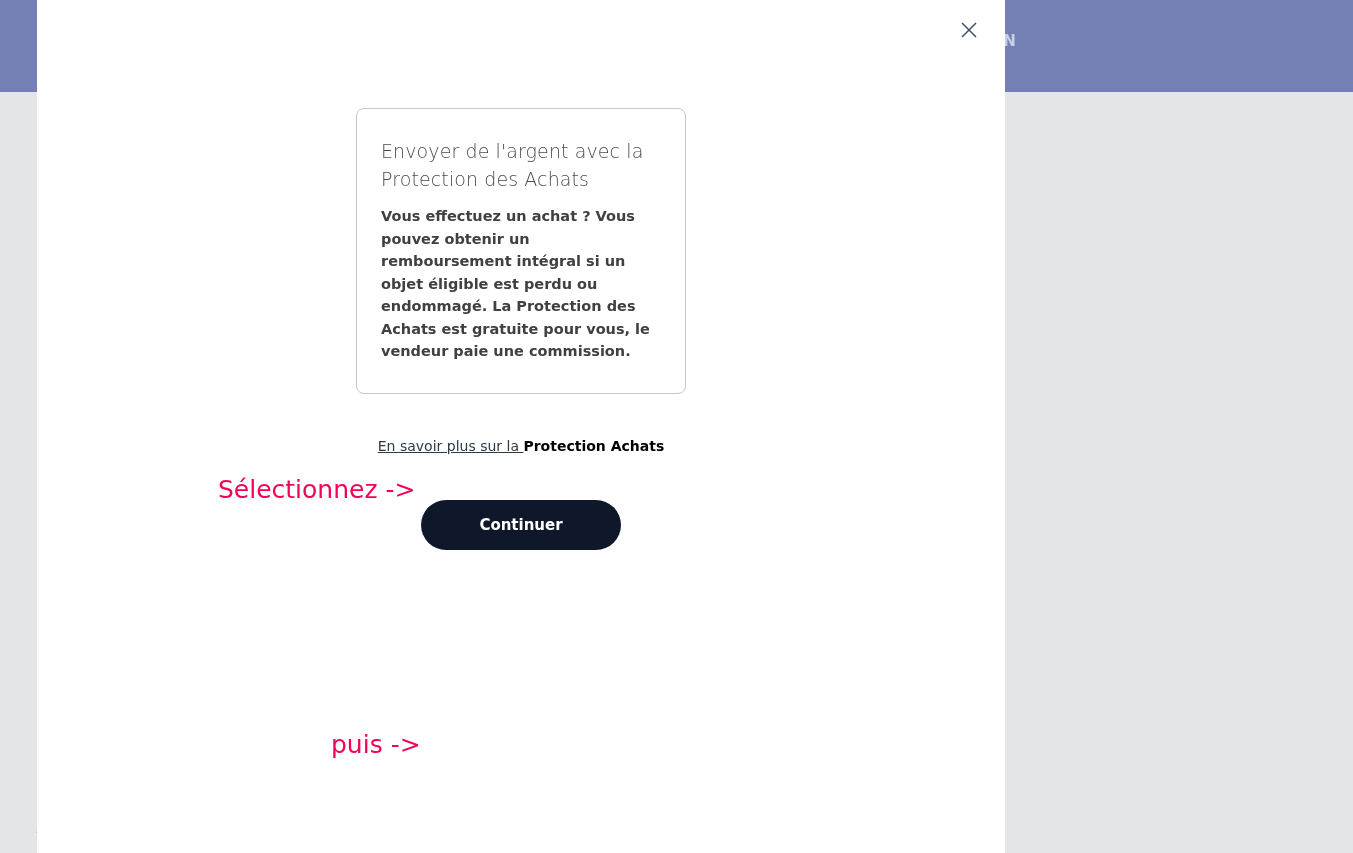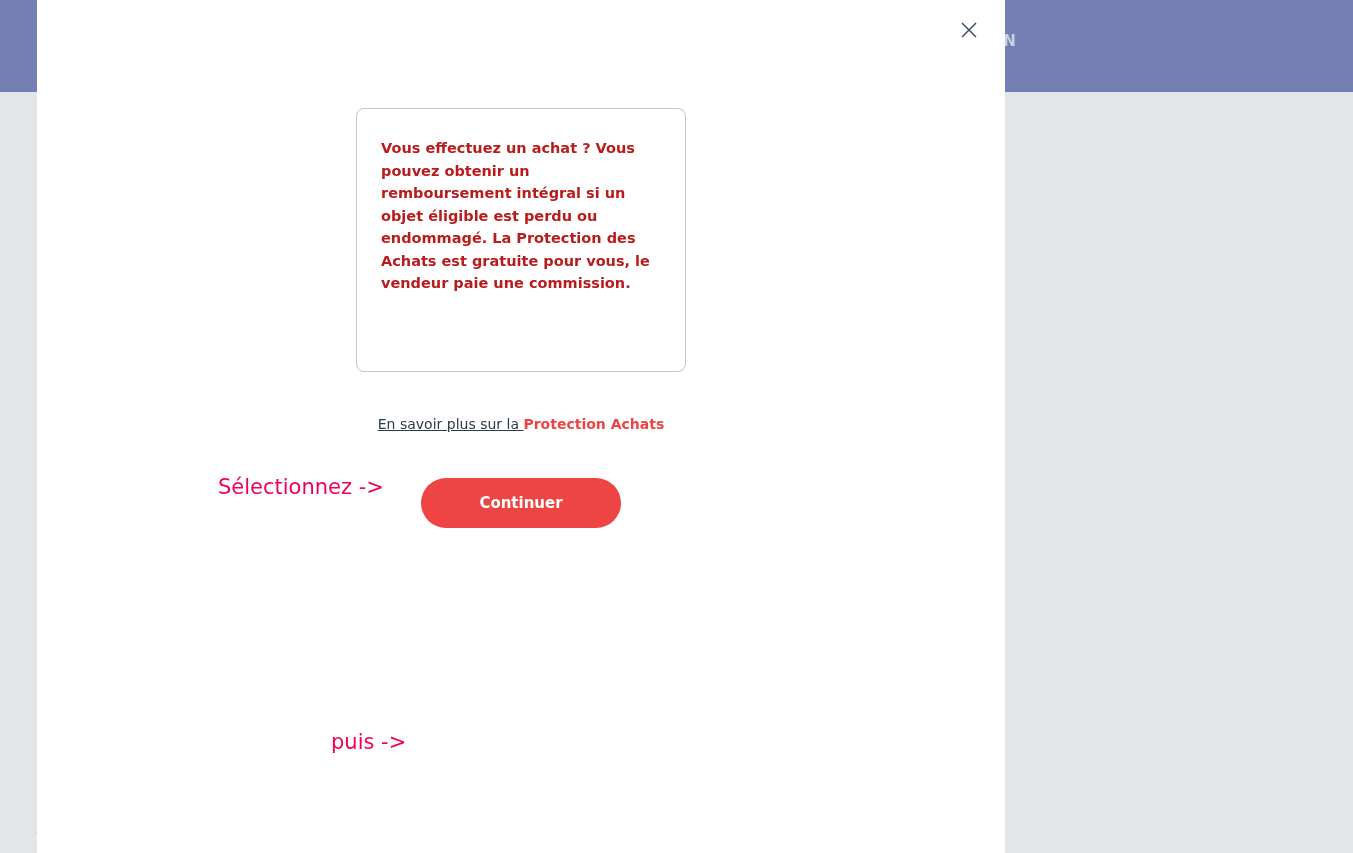--- a/index.html
+++ b/index.html
@@ -100,63 +100,63 @@
   }
   .card-title {
     color: #4a4a55;
     font-size: 19px;
     font-weight: 300;
     line-height: 28px;
     margin: 0 0 12px 0;
     letter-spacing: .1px;
   }
   .card-desc {
-    color: #b91c1c;
+    color: #404040;
     font-size: 14.5px;
     font-weight: bold;
     line-height: 22.5px;
     margin: 0;
   }
 
   
   #learn-more {
     margin-top: 44px;
     text-align: center;
     font-size: 14px;
     color: #2d3b45;
     font-weight: bold;
   }
   #learn-more .pre { font-weight: normal; color: #2d3b45; text-decoration: underline; }
   #learn-more a {
-    color: #ef4444;
+    color: #000000;
     text-decoration: none;
     font-weight: bold;
   }
 
   
   #cta-row {
     position: relative;
     margin-top: 46px;
     display: flex; justify-content: center;
   }
   #continue-btn {
     width: 200px; height: 50px;
     border: none; border-radius: 25px;
-    background: #ef4444;
+    background: #0f172a;
     color: #ffffff;
     font-size: 15px; font-weight: bold;
     cursor: pointer;
     font-family: inherit;
   }
 
   
   .annotation {
     position: absolute;
     color: #f2005a;
-    font-size: 21px;
+    font-size: 25px;
     font-weight: 400;
     white-space: nowrap;
   }
   #ann-select { left: 181px; top: 475px; }
   #ann-then   { left: 294px; top: 711px; margin-top: 19px; }
 </style>
 </head>
 <body>
 
 <div id="page-bg">
@@ -173,20 +173,21 @@
   <button id="close-btn" aria-label="Fermer">
     <svg width="18" height="18" viewBox="0 0 18 18" aria-hidden="true">
       <line x1="2" y1="2" x2="16" y2="16" stroke="#3a4a63" stroke-width="1.4"></line>
       <line x1="16" y1="2" x2="2" y2="16" stroke="#3a4a63" stroke-width="1.4"></line>
     </svg>
   </button>
 
   <div id="modal-body">
 
     <div class="option-card plain">
+      <h2 class="card-title">Envoyer de l'argent avec la Protection des Achats</h2>
       <p class="card-desc">Vous effectuez un achat ? Vous pouvez obtenir un remboursement intégral si un objet éligible est perdu ou endommagé. La Protection des Achats est gratuite pour vous, le vendeur paie une commission.</p>
     </div>
 
 
     <div id="learn-more">
       <span class="pre">En savoir plus sur la </span><a href="#">Protection Achats</a>
     </div>
 
     <div id="cta-row">
       <button id="continue-btn">Continuer</button>

